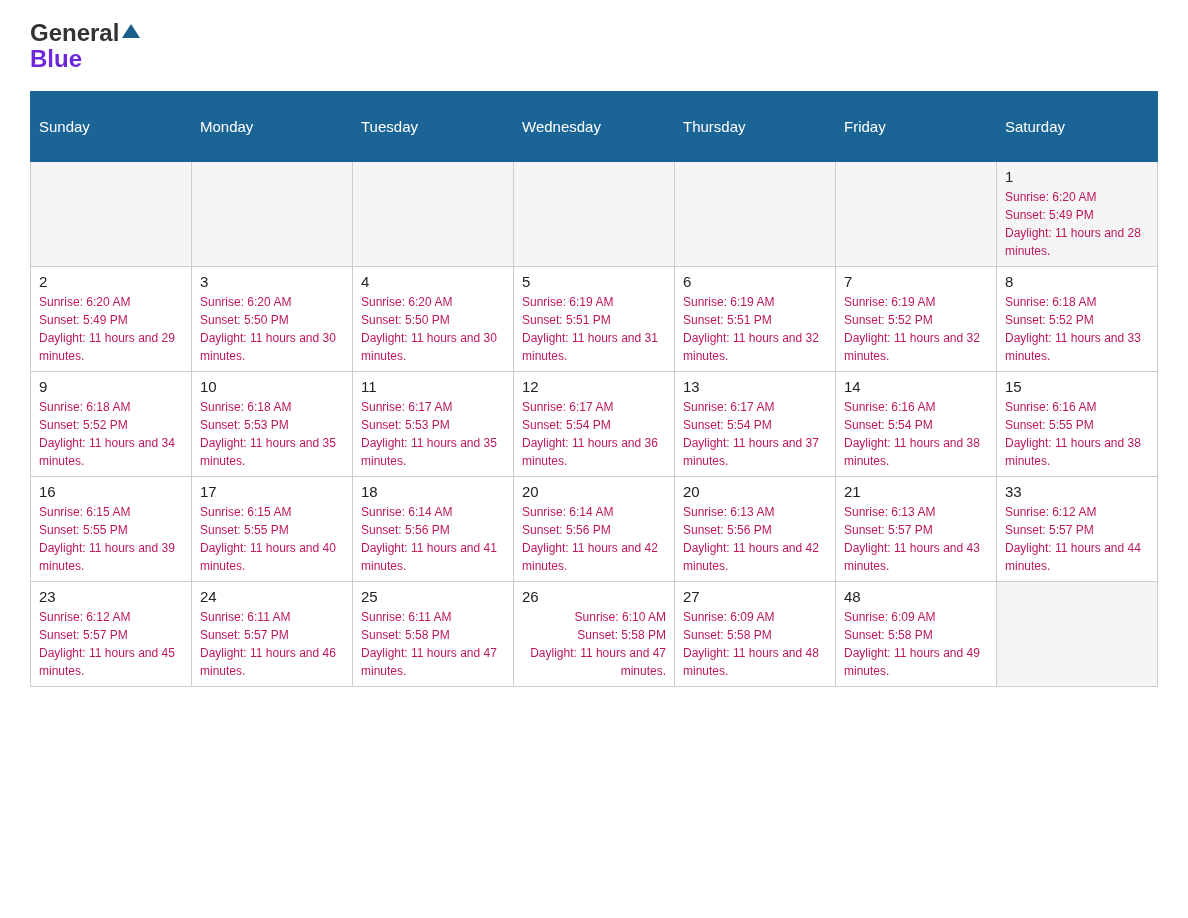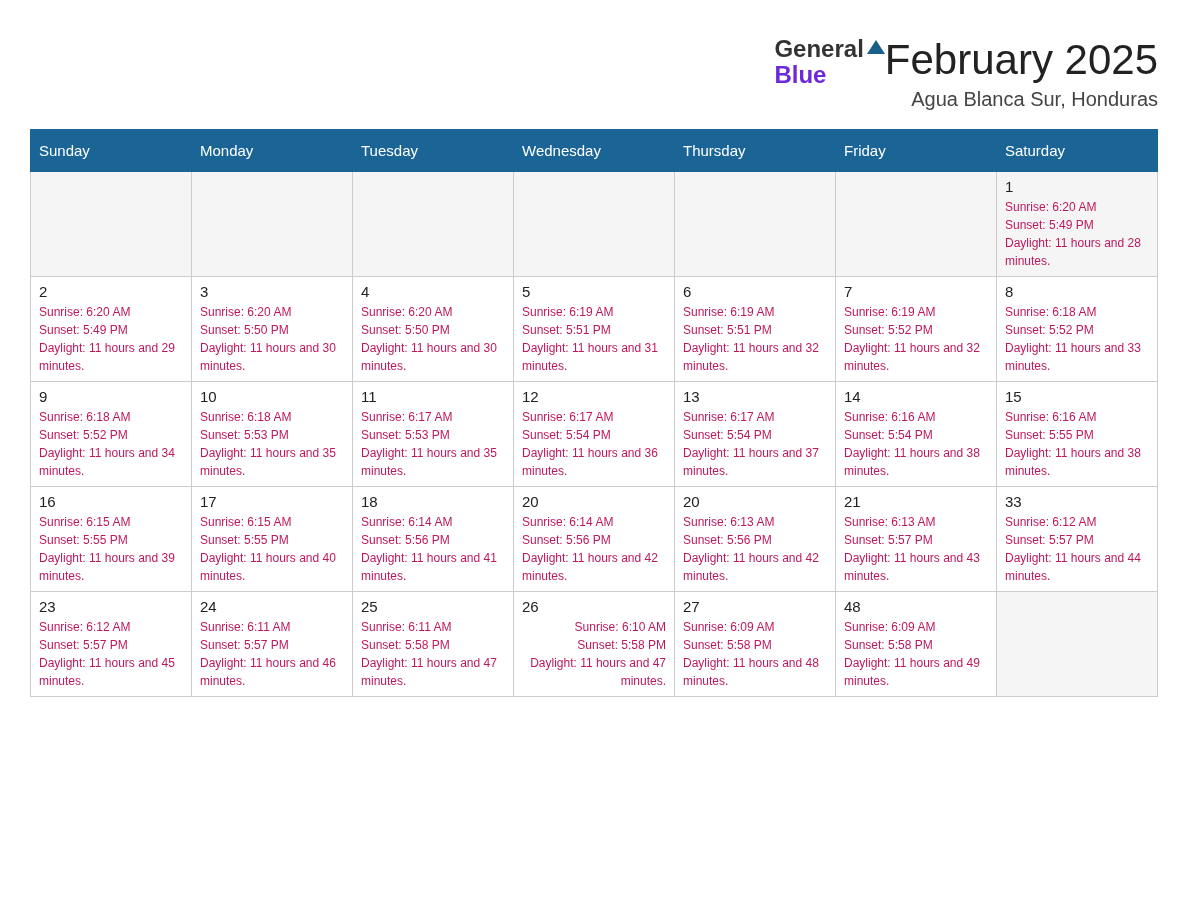--- a/index.html
+++ b/index.html
@@ -4,24 +4,23 @@
   <style>
     * { box-sizing: border-box; margin: 0; padding: 0; }
     body {
       font-family: Arial, Helvetica, sans-serif;
       background: #fff;
       color: #222;
       padding: 20px 30px;
     }
     .header-section {
       display: flex;
-      justify-content: flex-end;
+      justify-content: flex-start;
       align-items: flex-start;
       margin-bottom: 18px;
-      margin-top: 16px;
     }
     .logo-container {
       display: flex;
       align-items: center;
     }
     .title-section {
       text-align: right;
     }
     .month-title {
       font-size: 42px;
@@ -34,21 +33,21 @@
       margin-top: 4px;
     }
     .calendar-table {
       width: 100%;
       border-collapse: collapse;
       table-layout: fixed;
     }
     .calendar-table thead tr th {
       background-color: #1a6496;
       color: #fff;
-      padding: 12px 8px;
+      padding: 26px 8px;
       text-align: left;
       font-size: 15px;
       font-weight: normal;
       border: 1px solid #1a6496;
     }
     .calendar-table tbody tr td {
       border: 1px solid #ccc;
       vertical-align: top;
       padding: 6px 8px;
       min-height: 90px;
@@ -100,24 +99,20 @@
           <svg width="18" height="18" viewBox="0 0 18 18">
               <polygon points="9,2 18,16 0,16" fill="#1a5e8a"></polygon>
             </svg>
         </span>
       </div>
       <div class="logo-row2">
         <span style="font-size:24px;font-weight:bold;color:#6d28d9;">Blue</span>
       </div>
     </div>
   </div>
-  <div class="title-section">
-    <div class="month-title">February 2025</div>
-    <div class="location-title">Agua Blanca Sur, Honduras</div>
-  </div>
 </div>
 
 <table class="calendar-table">
   <thead>
     <tr>
     <th>Sunday</th>
         <th>Monday</th>
         <th>Tuesday</th>
         <th>Wednesday</th>
         <th>Thursday</th>

